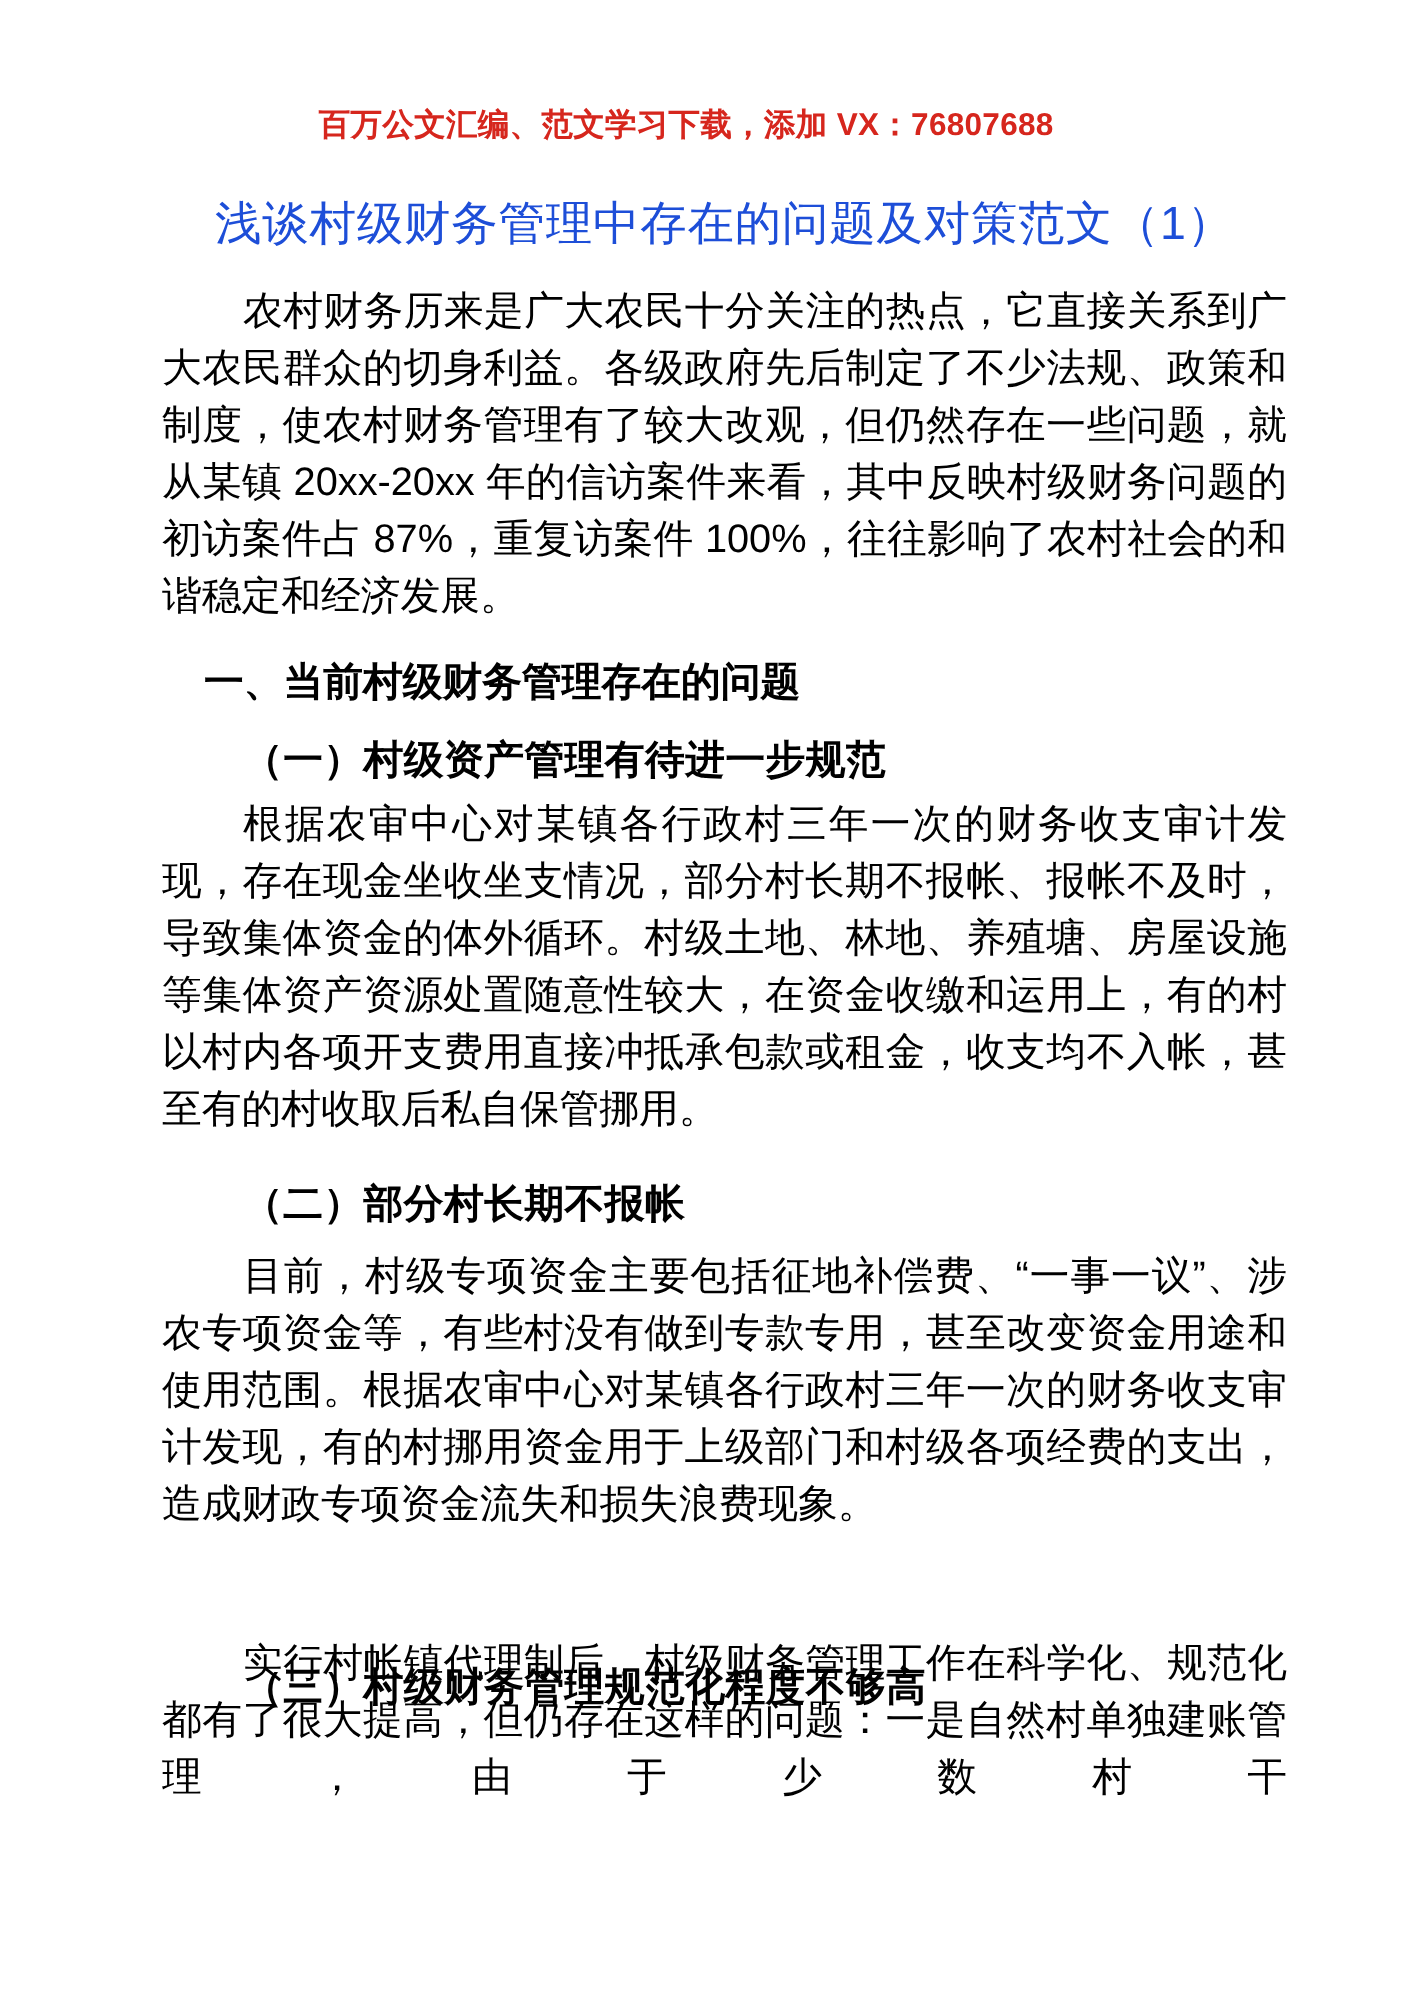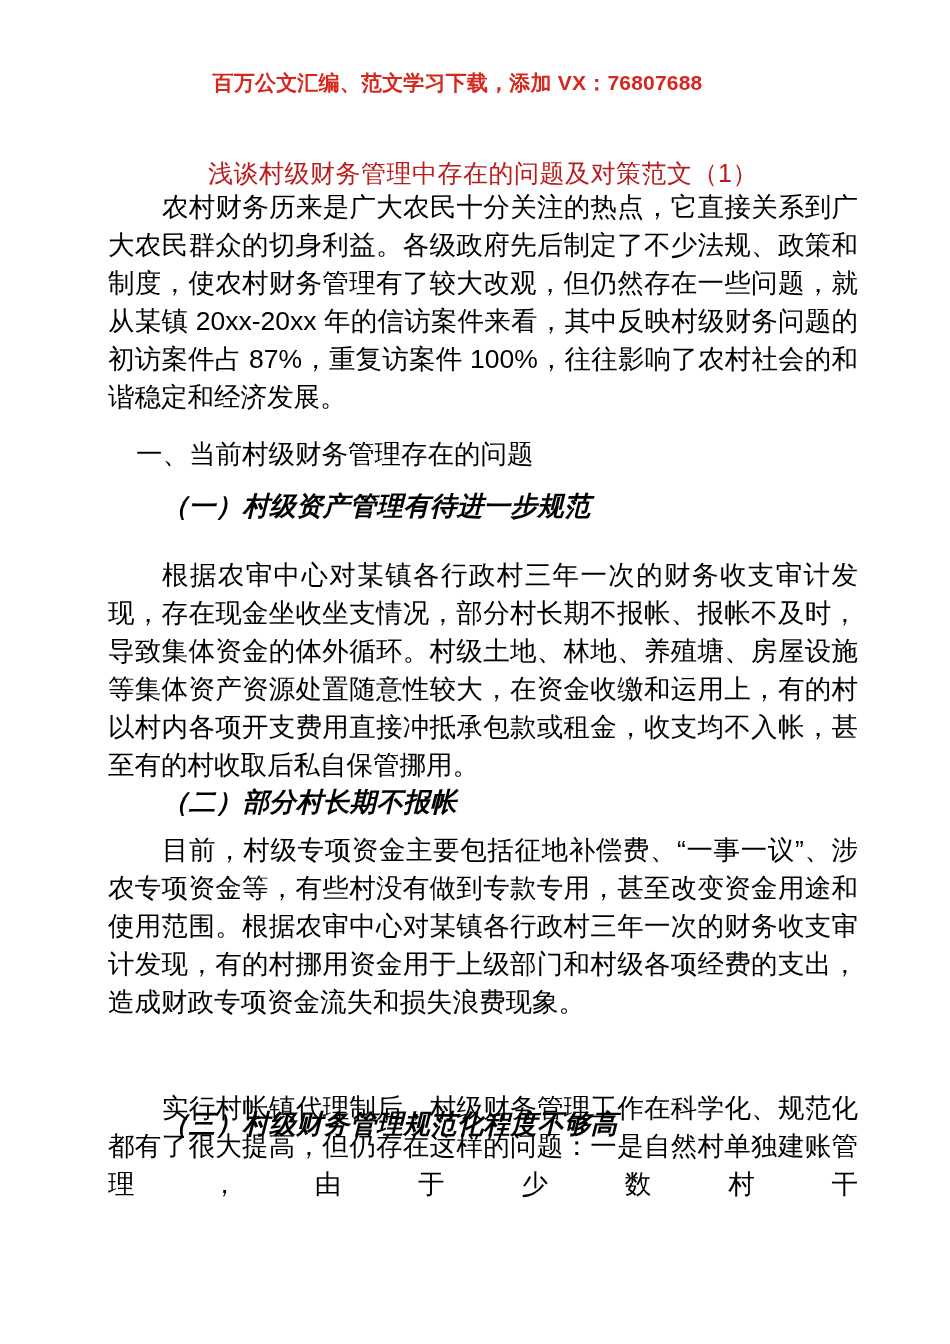--- a/index.html
+++ b/index.html
@@ -41,26 +41,25 @@
     margin-top: 17px;
   }
 
   
   .doc-title {
     position: absolute;
     left: 0;
     top: 128px;
     width: 750px;
     text-align: center;
-    font-size: 25px;
+    font-size: 31px;
     font-weight: 400;
     letter-spacing: 0.5px;
-    color: #b91c1c;
+    color: #1d4ed8;
     white-space: nowrap;
-    margin-top: 29px;
   }
 
   
   .block {
     position: absolute;
     left: 0;
     width: 750px;
     font-size: 26.5px;
     line-height: 38px;
     color: #000000;
@@ -73,36 +72,35 @@
     text-indent: 54px;
   }
   .block.last-para {
     text-align: justify;
     text-align-last: justify;
   }
   .block.heading-plain {
     text-indent: 28px;
     text-align: left;
     text-align-last: left;
-    font-weight: 400;
+    font-weight: 700;
   }
   .block.heading-bold {
     text-indent: 54px;
     text-align: center;
     text-align-last: left;
     font-weight: 700;
     letter-spacing: 0.3px;
-    font-style: italic;
   }
 
   
   #para-1      { top: 188px; }
   #heading-1   { top: 435px; }
   #heading-1-1 { top: 487px; }
-  #para-2      { top: 556px; }
+  #para-2      { top: 530px; }
   #heading-1-2 { top: 783px; }
   #para-3      { top: 831px; }
   #heading-1-3 { top: 1105px; }
   #para-4      { top: 1089px; }
 </style>
 </head>
 <body>
 
 <div class="page">
 

